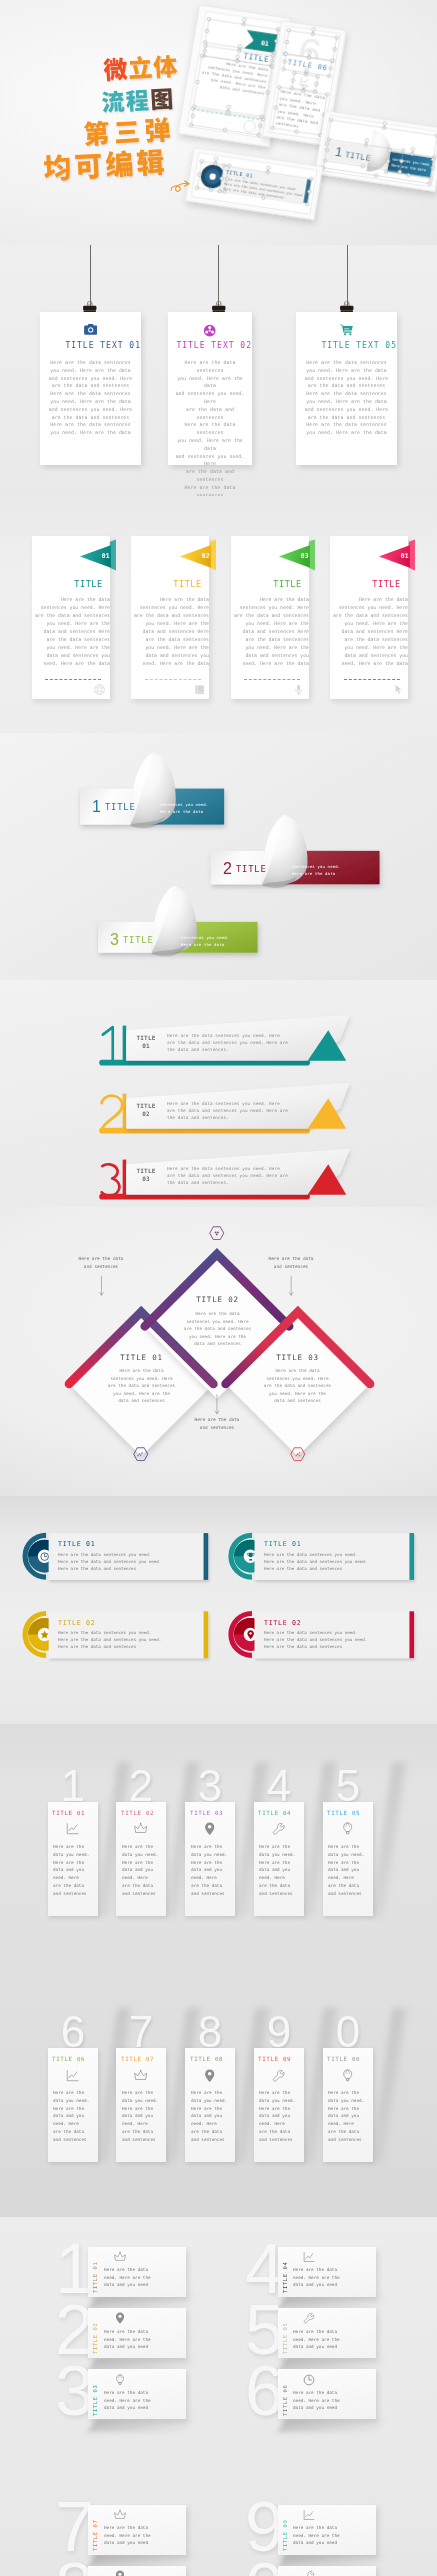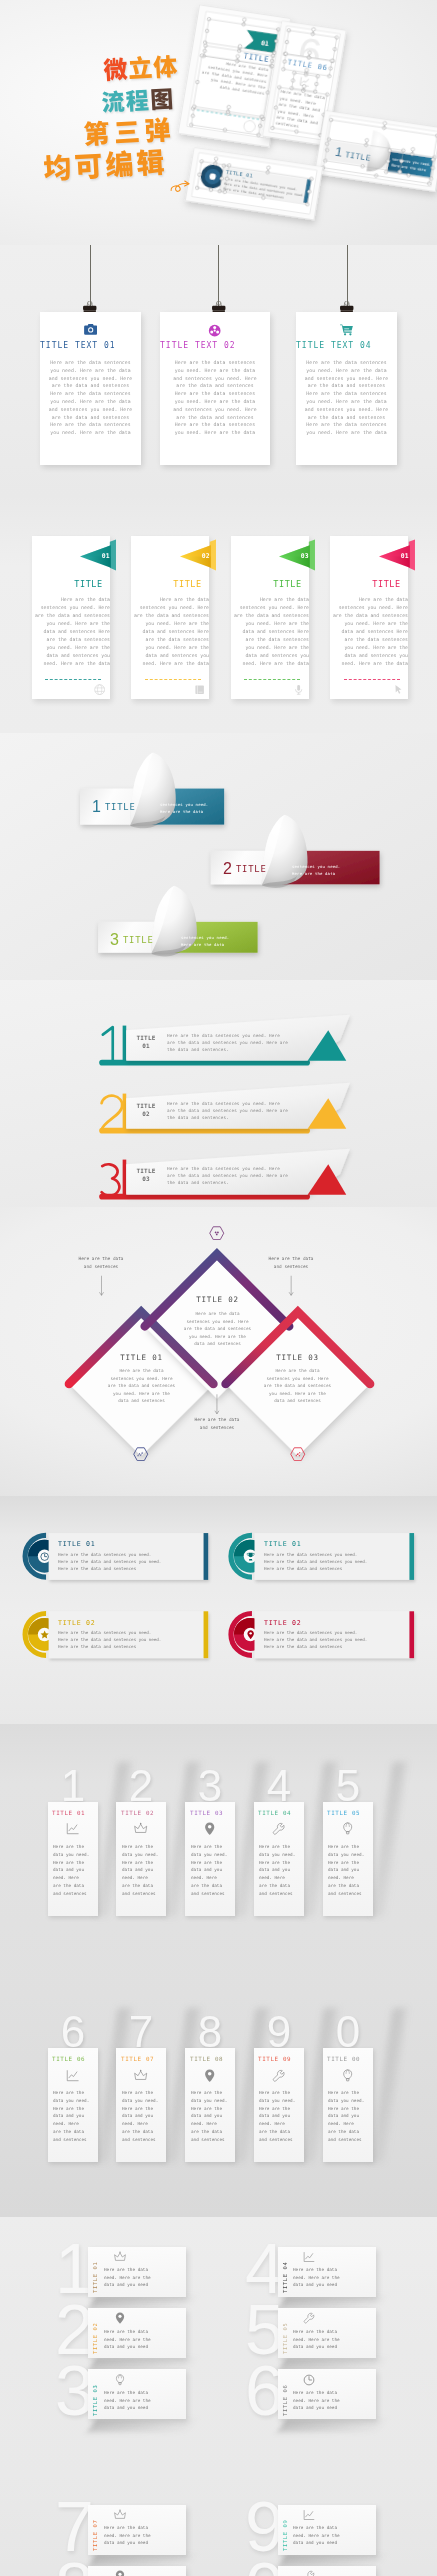--- a/index.html
+++ b/index.html
@@ -23,21 +23,21 @@
   .hl4{left:44px;top:153px;font-size:28px;letter-spacing:3.1px;color:#f5921e;}
   .c-red{color:#f04e23}.c-org{color:#f5921e}.c-teal{color:#41b0b4}.c-brn{color:#5d4033}
   .swirl{position:absolute;left:170px;top:177px;width:25px;height:17.5px;transform:rotate(-3deg);}
 
   
   #s1{height:251px;background:linear-gradient(180deg,#efefef 0%,#ececec 60%,#e9e9e9 100%);}
   .wire{position:absolute;width:0.5px;background:#6d6c63;}
   .clip{position:absolute;width:17.5px;height:8.2px;}
   .pcard{position:absolute;background:#fff;box-shadow:2.1px 3.1px 6.2px rgba(0,0,0,.14);}
   .pc-icon{position:absolute;left:0;right:0;top:12.4px;text-align:center;}
-  .pc-title{position:absolute;left:0;right:0;top:29px;text-align:left;
+  .pc-title{position:absolute;left:0;right:0;top:29px;text-align:right;
      font-family:"DejaVu Sans Mono",monospace;font-size:8px;letter-spacing:1px;}
   .pc-body{position:absolute;left:4.6px;right:4.6px;top:47px;text-align:center;color:#9b9b9b;
      font-family:"DejaVu Sans Mono",monospace;font-size:4.8px;line-height:7.8px;letter-spacing:0.1px;
      white-space:pre-line;}
 
   
   #s2{height:237px;background:linear-gradient(180deg,#e9e9e9 0%,#efefef 30%,#ededed 100%);}
   .rcard{position:absolute;background:#fff;box-shadow:1.5px 2.6px 5.7px rgba(0,0,0,.11);}
   .rrib{position:absolute;}
   .rrib-num{position:absolute;right:7.2px;top:13.4px;color:#fff;
@@ -389,21 +389,21 @@
 Here are the data sentences
 you need. Here are the data</div>
       </div>
       <div class="wire" style="left:218px;top:0px;height:62px;"></div>
       <div class="clip" style="left:210px;top:56px;"><svg width="17.5" height="12.4" viewBox="0 0 34 24">
           <path d="M11 16 L13 3 M23 16 L21 3" stroke="#6d6c63" stroke-width="1.2" fill="none"></path>
           <circle cx="17" cy="4" r="4" fill="none" stroke="#6d6c63" stroke-width="1.2"></circle>
           <rect x="4" y="9" width="26" height="9" rx="2.4" fill="#231a16"></rect>
           <path d="M5 18h24v2.4a1.4 1.4 0 0 1-1.4 1.4H6.4A1.4 1.4 0 0 1 5 20.4z" fill="#2c221c"></path>
         </svg></div>
-      <div class="pcard" style="left:160px;top:67px;width:110px;height:153px;">
+      <div class="pcard" style="left:168px;top:67px;width:84px;height:153px;">
         <div class="pc-icon"><svg width="13.4" height="13.4" viewBox="0 0 32 32">
             <circle cx="16" cy="16" r="14" fill="#c13fc1"></circle>
             <circle cx="16" cy="8.5" r="3.6" fill="#fff"></circle>
             <circle cx="9" cy="19" r="3.6" fill="#fff"></circle>
             <circle cx="23" cy="19" r="3.6" fill="#fff"></circle>
             <circle cx="16" cy="16" r="2.6" fill="#fff"></circle>
           </svg></div>
         <div class="pc-title" style="color:#c13fc1">TITLE TEXT 02</div>
         <div class="pc-body">Here are the data  sentences
 you need. Here are the data
@@ -423,21 +423,21 @@
           <rect x="4" y="9" width="26" height="9" rx="2.4" fill="#231a16"></rect>
           <path d="M5 18h24v2.4a1.4 1.4 0 0 1-1.4 1.4H6.4A1.4 1.4 0 0 1 5 20.4z" fill="#2c221c"></path>
         </svg></div>
       <div class="pcard" style="left:296px;top:67px;width:101px;height:153px;">
         <div class="pc-icon"><svg width="13.4" height="11.5" viewBox="0 0 32 28">
             <path fill="#2ba09a" d="M0 1h5l1.4 4H31l-3 11H9.6l.6 2.2H28V21H8.4L4.2 3.2H0z"></path>
             <rect x="10" y="11" width="12" height="1.7" fill="#fff"></rect>
             <circle cx="12" cy="25" r="2.7" fill="#2ba09a"></circle>
             <circle cx="25" cy="25" r="2.7" fill="#2ba09a"></circle>
           </svg></div>
-        <div class="pc-title" style="color:#2ba09a">TITLE TEXT 04</div>
+        <div class="pc-title" style="color:#2ba09a">TITLE TEXT 05</div>
         <div class="pc-body">Here are the data  sentences
 you need. Here are the data
 and sentences you need.  Here
 are the data and sentences
 Here are the data  sentences
 you need. Here are the data
 and sentences you need.  Here
 are the data and sentences
 Here are the data sentences
 you need. Here are the data</div>

